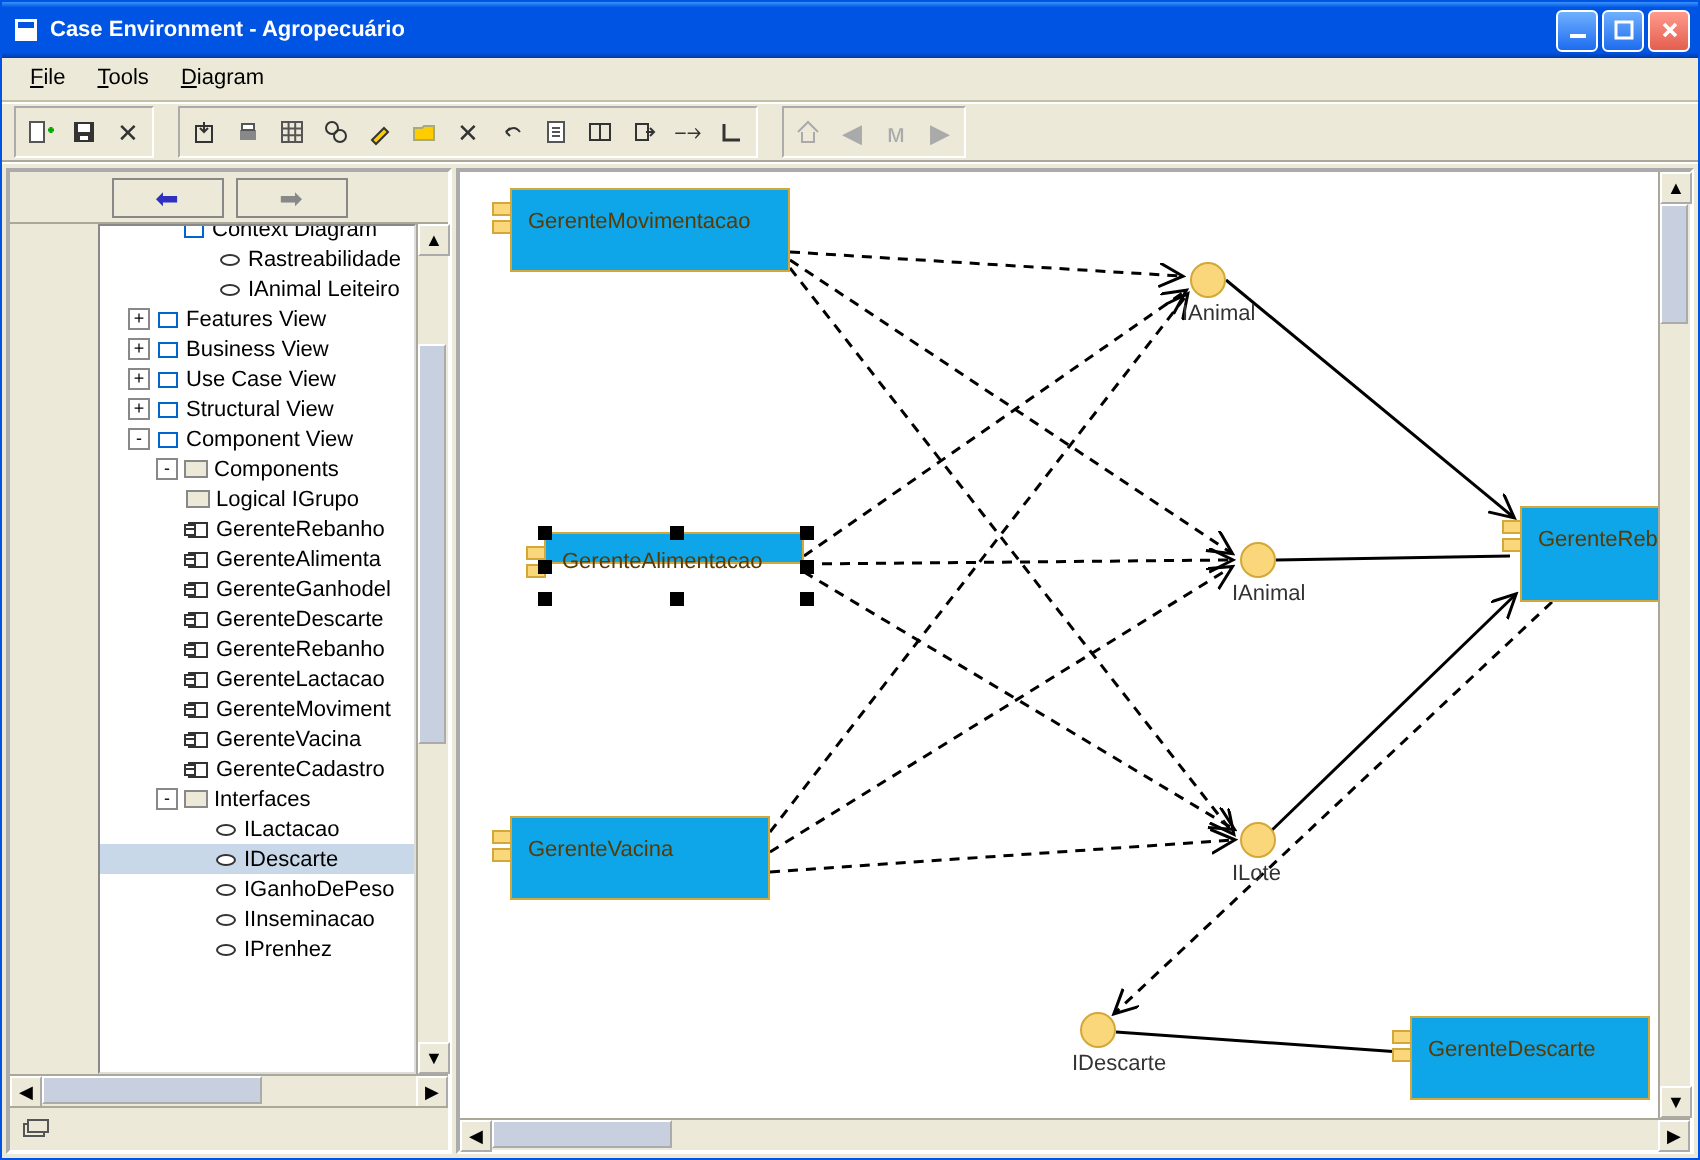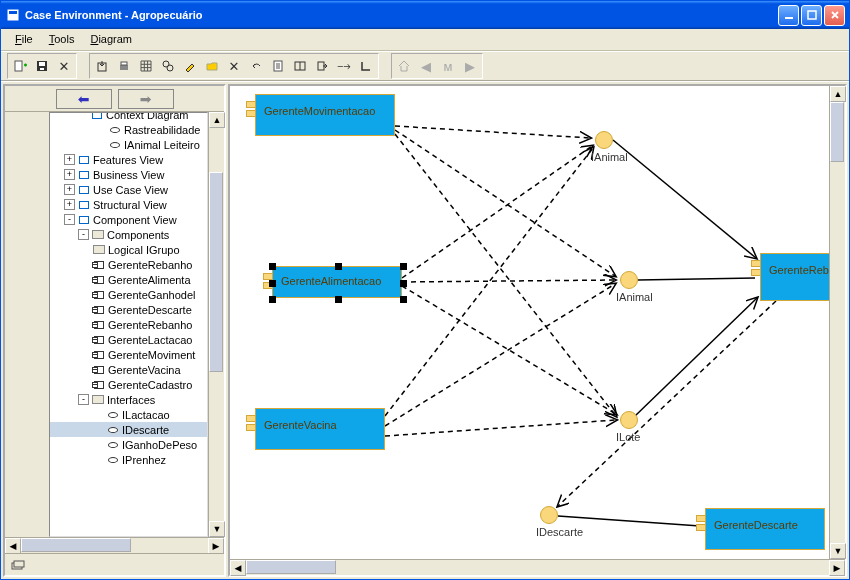--- a/index.html
+++ b/index.html
@@ -375,20 +375,27 @@
                 <span class="ic-oval"></span>
               </span>
               <span>IDescarte</span>
             </div>
             <div class="tree-row">
               <span class="spacer" style="width: 52px;"></span>
               <span class="tree-icon">
                 <span class="ic-oval"></span>
               </span>
               <span>IGanhoDePeso</span>
+            </div>
+            <div class="tree-row">
+              <span class="spacer" style="width: 52px;"></span>
+              <span class="tree-icon">
+                <span class="ic-oval"></span>
+              </span>
+              <span>IInseminacao</span>
             </div>
             <div class="tree-row">
               <span class="spacer" style="width: 52px;"></span>
               <span class="tree-icon">
                 <span class="ic-oval"></span>
               </span>
               <span>IPrenhez</span>
             </div>
           </div>
         <div class="vscroll">
@@ -436,21 +443,21 @@
             <line x1="546" y1="215" x2="328" y2="420" stroke="#000" stroke-width="1.5" stroke-dasharray="5 4" marker-end="url(#arr)"></line>
             <line x1="328" y1="430" x2="470" y2="440" stroke="#000" stroke-width="1.5"></line>
           </svg>
         <div class="component" style="left: 25px; top: 8px; width: 140px; height: 42px;">
               <div class="tabs">
                 <div class="tab"></div>
                 <div class="tab"></div>
               </div>
               <span class="component-label" style="left: 8px; top: 10px;">GerenteMovimentacao</span>
             </div>
-            <div class="component" style="left: 42px; top: 180px; width: 130px; height: 32px;">
+            <div class="component" style="left: 42px; top: 180px; width: 130px; height: 16px;">
               <div class="tabs">
                 <div class="tab"></div>
                 <div class="tab"></div>
               </div>
               <span class="component-label" style="left: 8px; top: 8px;">GerenteAlimentacao</span>
               <div class="sel-handle" style="left: -4px; top: -4px;"></div>
               <div class="sel-handle" style="left: 62px; top: -4px;"></div>
               <div class="sel-handle" style="left: 127px; top: -4px;"></div>
               <div class="sel-handle" style="left: -4px; top: 13px;"></div>
               <div class="sel-handle" style="left: 127px; top: 13px;"></div>

